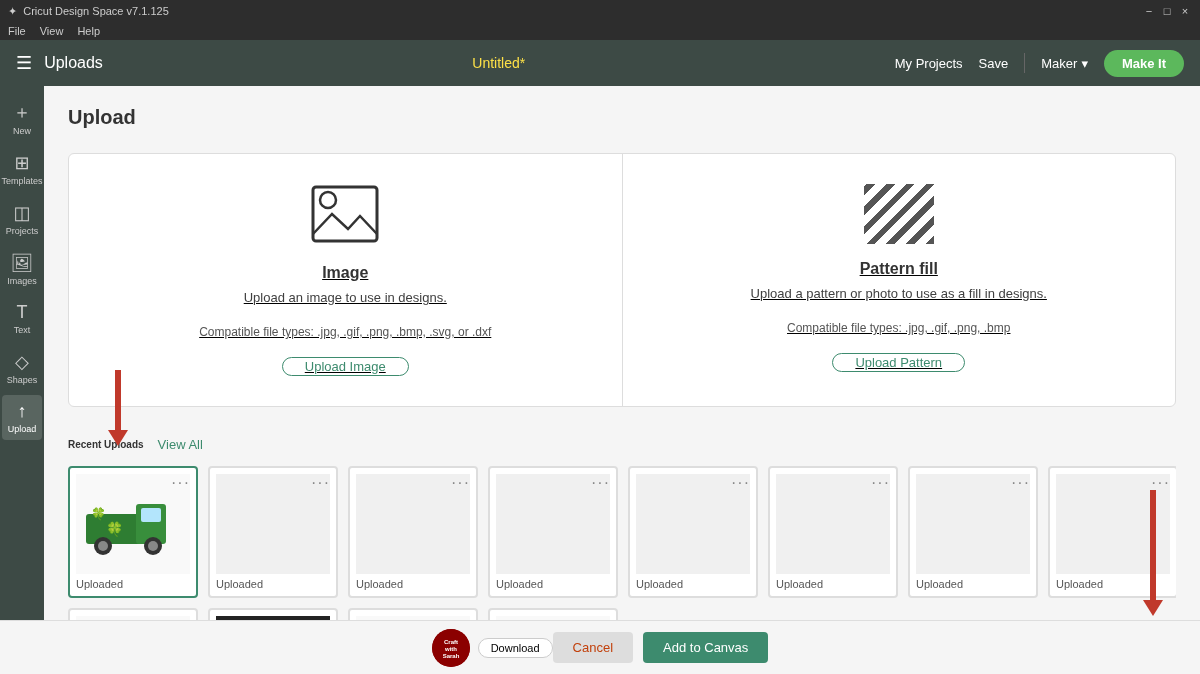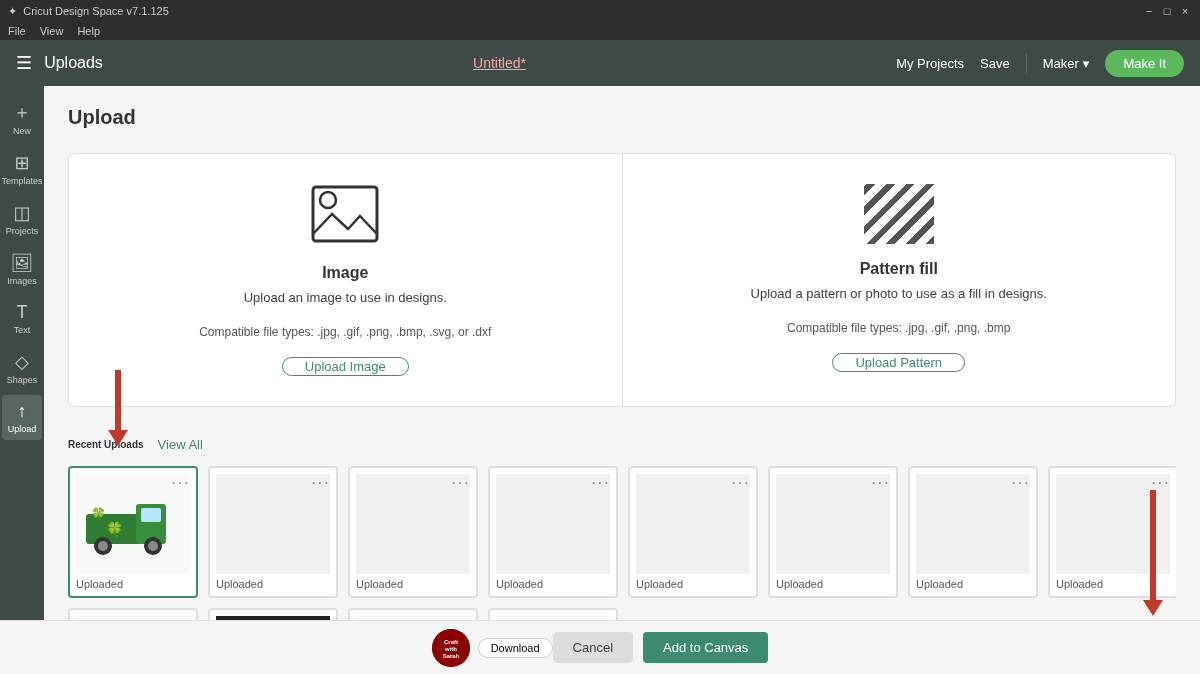--- a/index.html
+++ b/index.html
@@ -42,37 +42,37 @@
       background: #3d4a45;
       height: 46px;
       display: flex;
       align-items: center;
       justify-content: space-between;
       padding: 0 16px;
     }
     .toolbar-left { display: flex; align-items: center; gap: 12px; }
     .hamburger-icon { color: #fff; font-size: 18px; cursor: pointer; }
     .app-title { color: #fff; font-size: 16px; font-weight: 500; }
-    .toolbar-center { color: #fca5a5; font-size: 14px; text-decoration: underline; }
+    .toolbar-center { color: #fde047; font-size: 14px; }
     .toolbar-right { display: flex; align-items: center; gap: 16px; }
     .my-projects-btn { color: #fff; font-size: 13px; cursor: pointer; }
     .save-btn { color: #fff; font-size: 13px; cursor: pointer; }
     .divider-v { width: 1px; height: 20px; background: #666; }
     .maker-btn {
       color: #fff; font-size: 13px; cursor: pointer;
       display: flex; align-items: center; gap: 4px;
     }
     .make-it-btn {
       background: #5cb85c;
       color: #fff;
       border: none;
       border-radius: 20px;
       padding: 6px 18px;
       font-size: 13px;
-      font-weight: 400;
+      font-weight: 700;
       cursor: pointer;
     }
 
     
     .content-area {
       display: flex;
       height: calc(674px - 86px);
     }
 
     
@@ -115,20 +115,21 @@
     }
 
     
     .upload-cards {
       display: flex;
       gap: 0;
       background: #fff;
       border-radius: 6px;
       border: 1px solid #ddd;
       margin-bottom: 30px;
+      text-decoration: underline;
     }
     .upload-card {
       flex: 1;
       display: flex;
       flex-direction: column;
       align-items: center;
       padding: 30px 20px;
       position: relative;
     }
     .upload-card:first-child { border-right: 1px solid #ddd; }
@@ -280,21 +281,21 @@
       cursor: pointer;
     }
     .bottom-right { display: flex; align-items: center; gap: 10px; }
     .cancel-btn {
       background: #ddd;
       border: none;
       border-radius: 4px;
       padding: 8px 20px;
       font-size: 13px;
       cursor: pointer;
-      color: #404040;
+      color: #c2410c;
     }
     .add-canvas-btn {
       background: #3d8b6e;
       border: none;
       border-radius: 4px;
       padding: 8px 20px;
       font-size: 13px;
       cursor: pointer;
       color: #fff;
       font-weight: 500;

